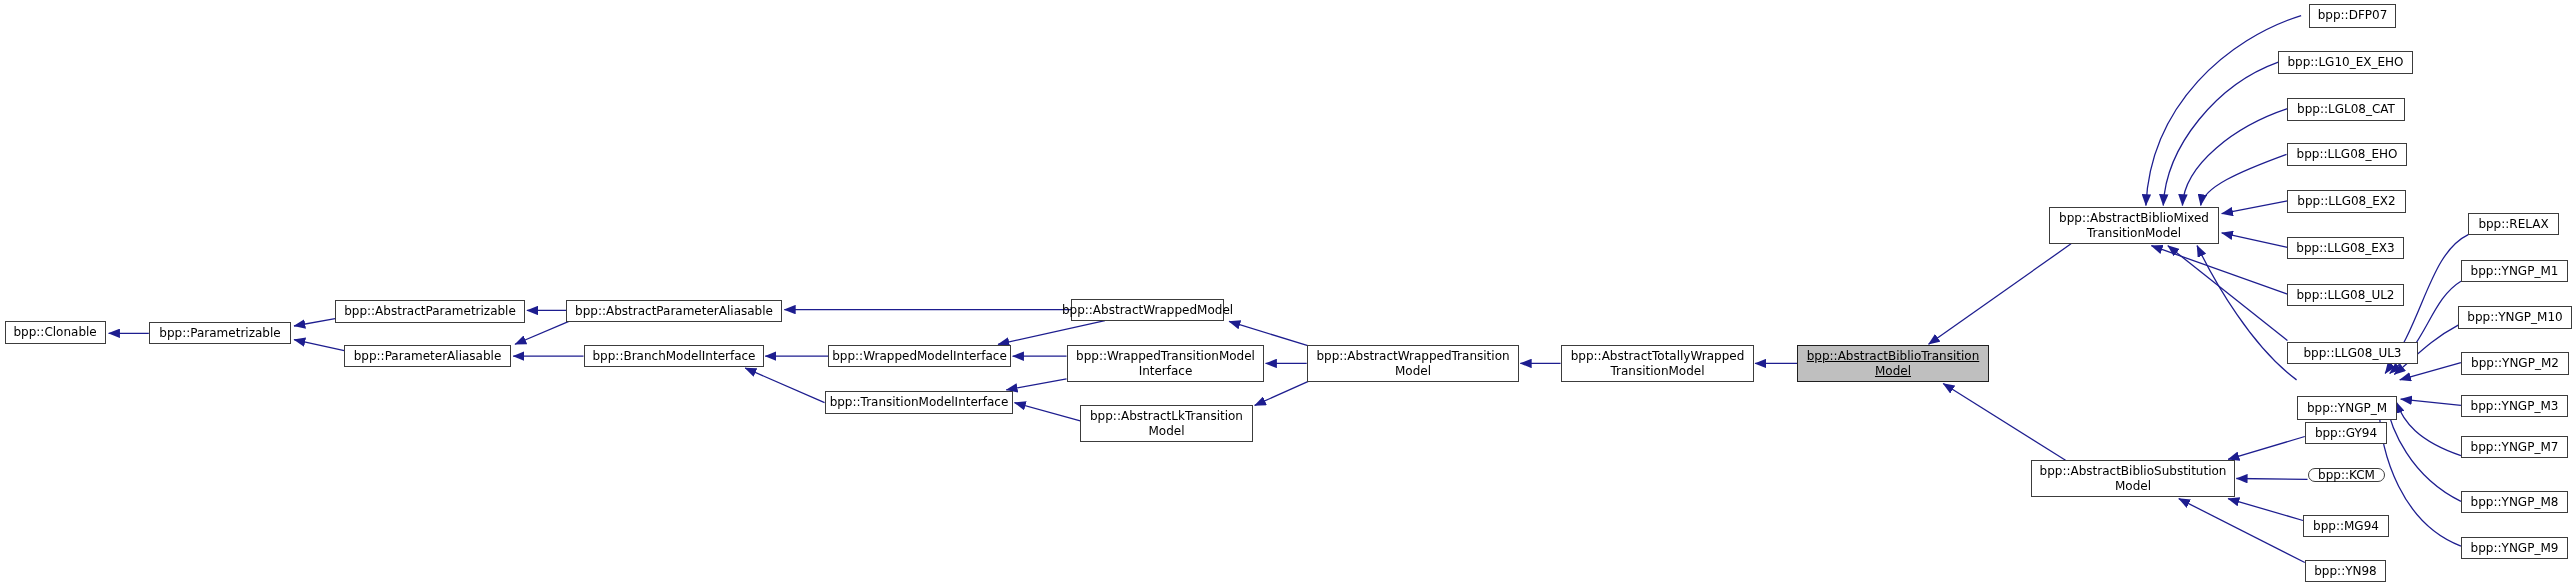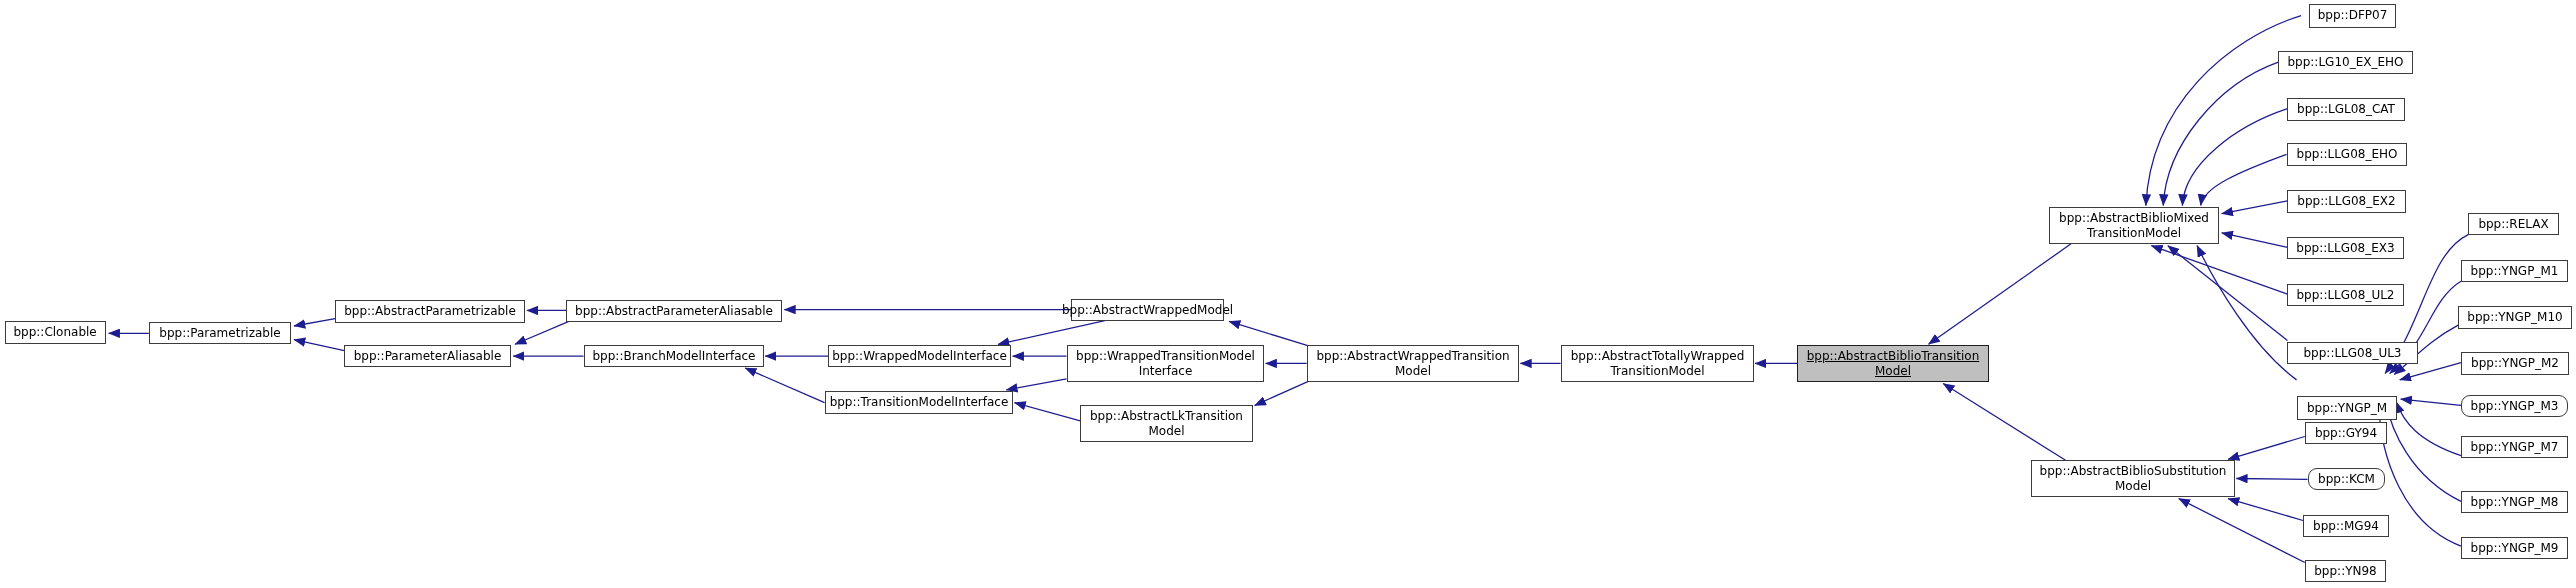--- a/index.html
+++ b/index.html
@@ -175,42 +175,42 @@
       </div>
       <div class="node" style="left: 2287px; top: 331px; width: 131px; height: 22px; margin-top: 11px;">
         <span>bpp::LLG08_UL3</span>
       </div>
       <div class="node" style="left: 2297px; top: 376px; width: 100px; height: 24px; margin-top: 20px;">
         <span>bpp::YNGP_M</span>
       </div>
       <div class="node" style="left: 2305px; top: 422px; width: 82px; height: 22px;">
         <span>bpp::GY94</span>
       </div>
-      <div class="node" style="left: 2308px; top: 468px; width: 77px; height: 22px; border-radius: 9px;">
+      <div class="node" style="left: 2308px; top: 468px; width: 77px; height: 14px; border-radius: 9px;">
         <span>bpp::KCM</span>
       </div>
       <div class="node" style="left: 2303px; top: 515px; width: 86px; height: 22px;">
         <span>bpp::MG94</span>
       </div>
       <div class="node" style="left: 2305px; top: 560px; width: 81px; height: 22px;">
         <span>bpp::YN98</span>
       </div>
       <div class="node" style="left: 2468px; top: 213px; width: 91px; height: 22px;">
         <span>bpp::RELAX</span>
       </div>
       <div class="node" style="left: 2461px; top: 260px; width: 107px; height: 22px;">
         <span>bpp::YNGP_M1</span>
       </div>
       <div class="node" style="left: 2458px; top: 306px; width: 114px; height: 23px;">
         <span>bpp::YNGP_M10</span>
       </div>
       <div class="node" style="left: 2461px; top: 352px; width: 108px; height: 23px;">
         <span>bpp::YNGP_M2</span>
       </div>
-      <div class="node" style="left: 2461px; top: 395px; width: 107px; height: 22px; border-radius: 9px;">
+      <div class="node" style="left: 2461px; top: 395px; width: 107px; height: 22px;">
         <span>bpp::YNGP_M3</span>
       </div>
       <div class="node" style="left: 2461px; top: 436px; width: 107px; height: 22px;">
         <span>bpp::YNGP_M7</span>
       </div>
       <div class="node" style="left: 2461px; top: 491px; width: 107px; height: 22px;">
         <span>bpp::YNGP_M8</span>
       </div>
       <div class="node" style="left: 2461px; top: 537px; width: 107px; height: 22px;">
         <span>bpp::YNGP_M9</span>

